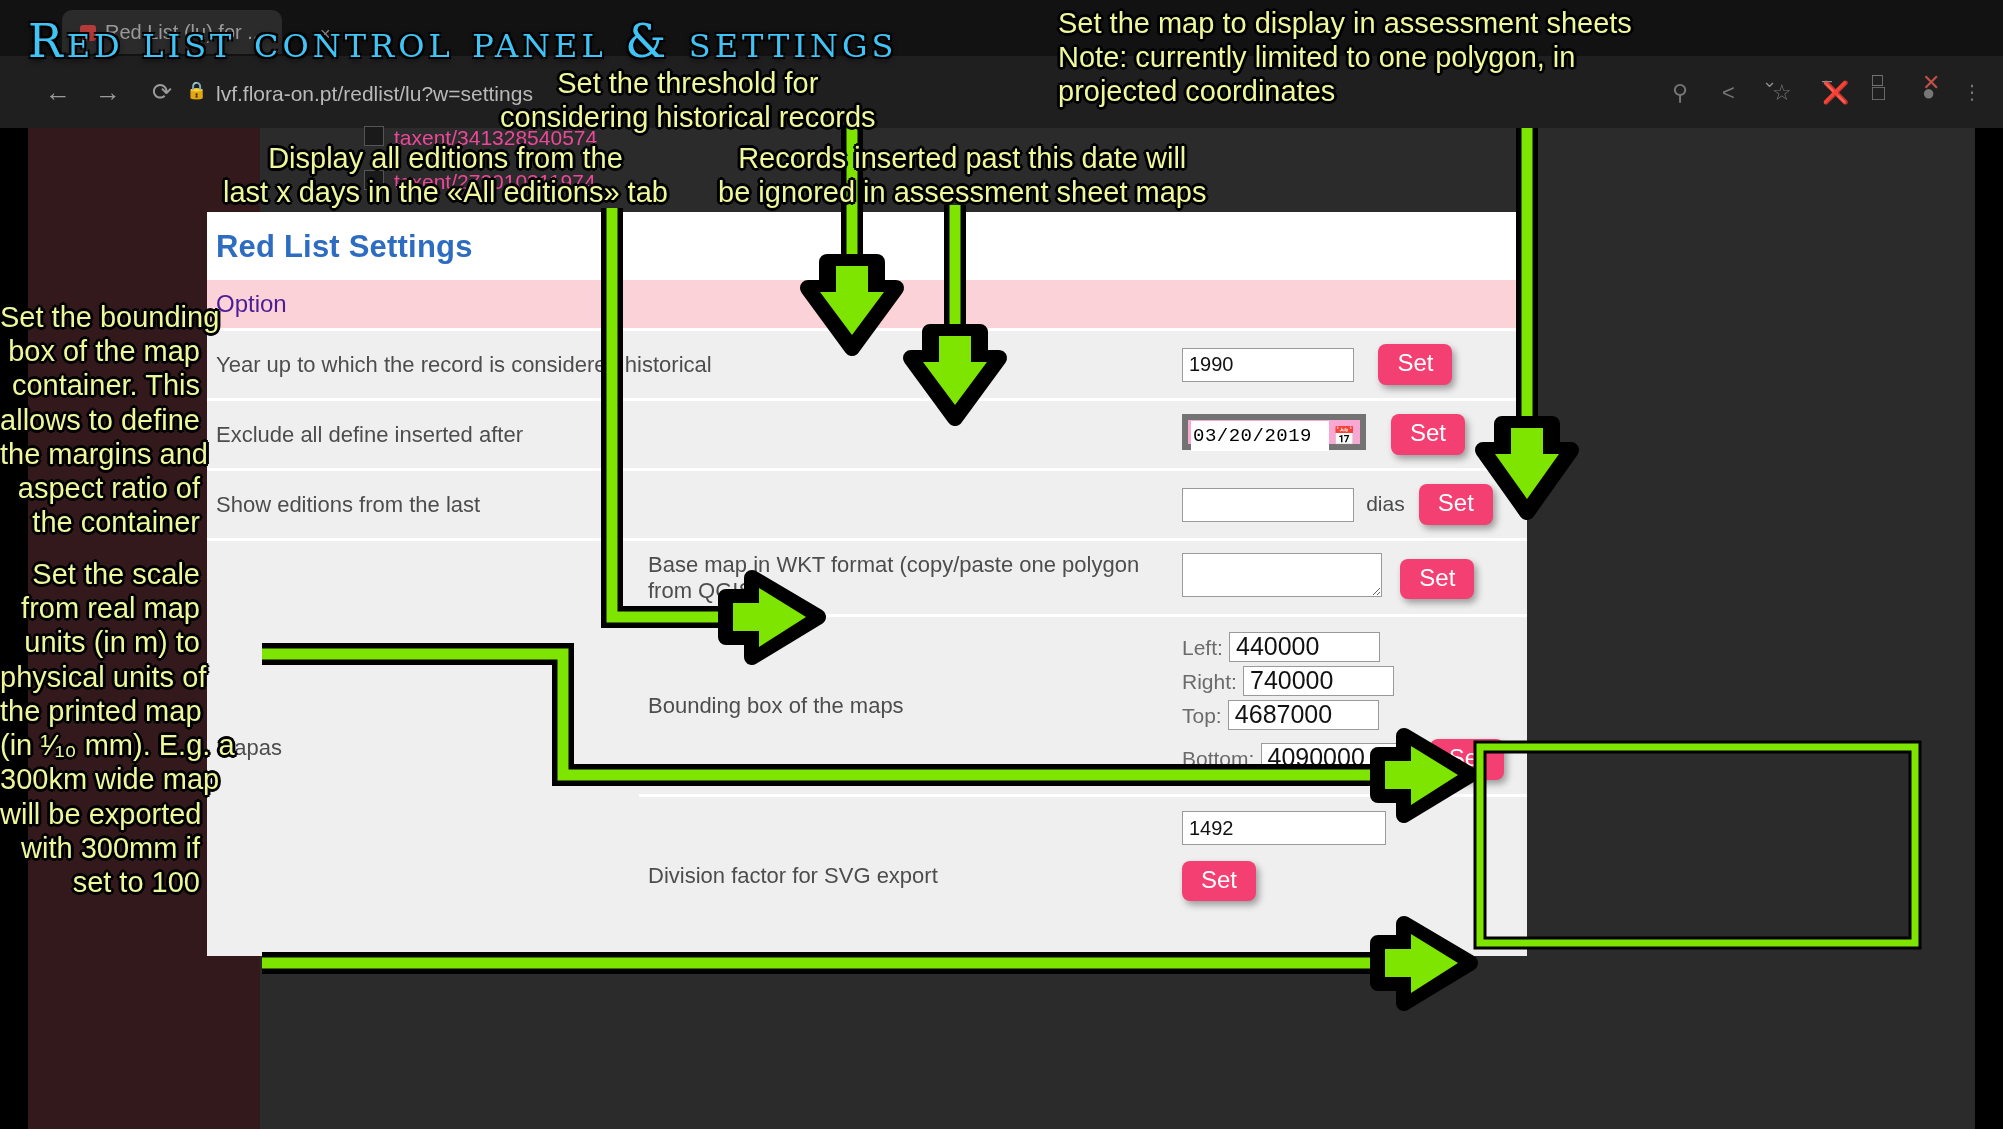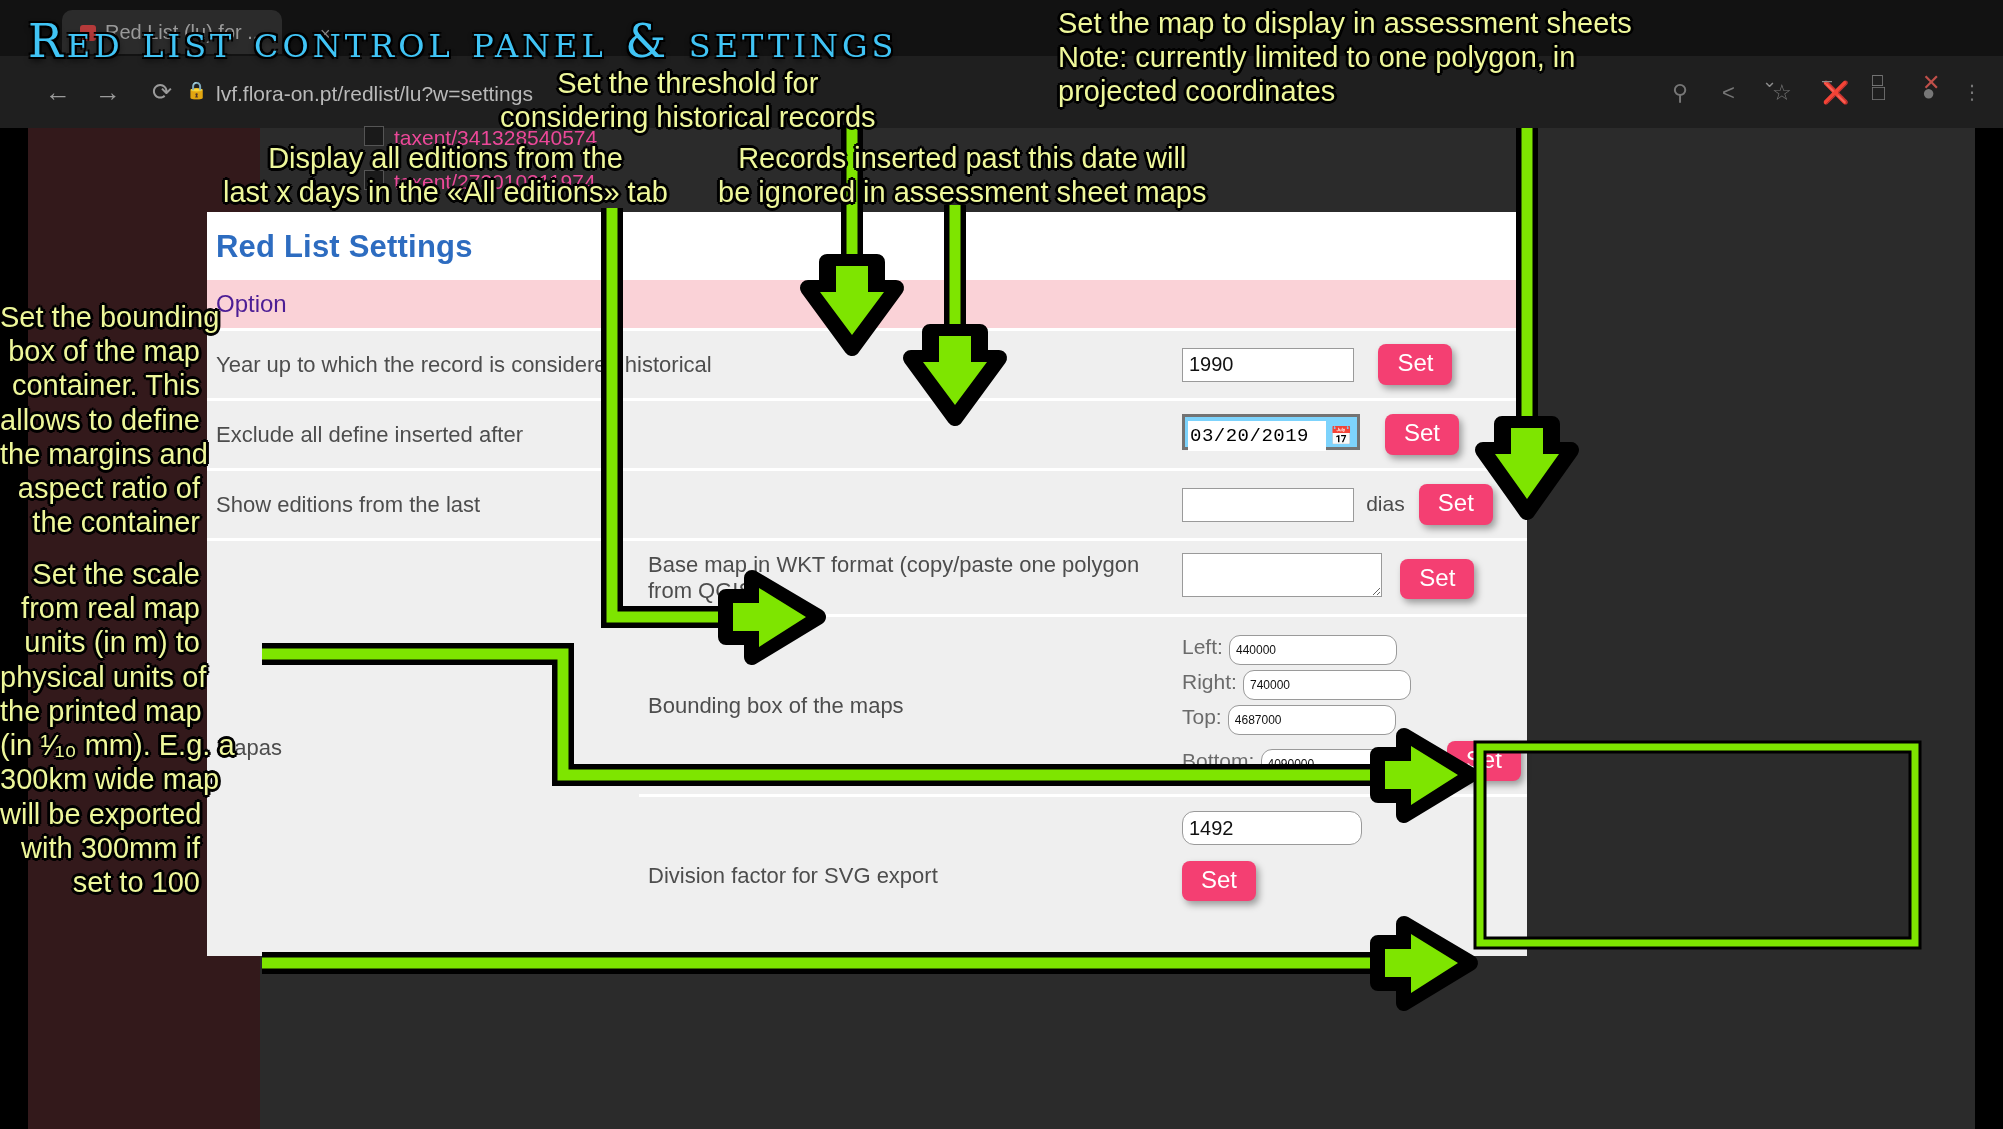--- a/index.html
+++ b/index.html
@@ -190,27 +190,27 @@
     font-family: "Liberation Sans", sans-serif;
   }
   input.w-year { width: 172px; }
   input.w-days { width: 172px; }
   input.w-date {
     width: 138px;
     font-family: "Liberation Mono", monospace;
     font-size: 19px;
     letter-spacing: 0.5px;
   }
-  input.w-bb { width: 168px; height: 30px; font-size: 12px; border-radius: 11px; }
-  input.w-div { width: 180px; border-radius: 12px; }
+  input.w-bb { width: 151px; height: 30px; font-size: 25px; }
+  input.w-div { width: 204px; }
   .date-wrap {
     display: inline-flex;
     align-items: center;
-    border: 3px solid #737373;
-    background: #7dd3fc;
+    border: 6px solid #737373;
+    background: #f9a8d4;
     height: 36px;
     padding: 8px 5px 0 3px;
   }
   .date-wrap input {
     border: none; outline: none; height: 30px;
   }
   .cal-glyph { font-size: 18px; color: #333; margin-left: 4px; }
 
   textarea.wkt {
     width: 200px; height: 44px;

